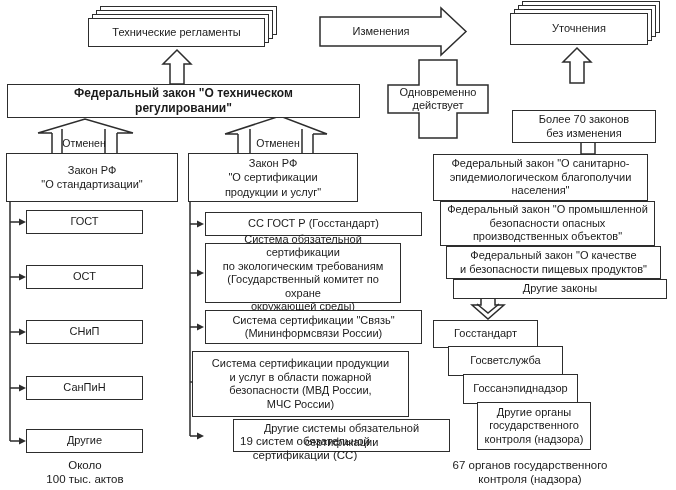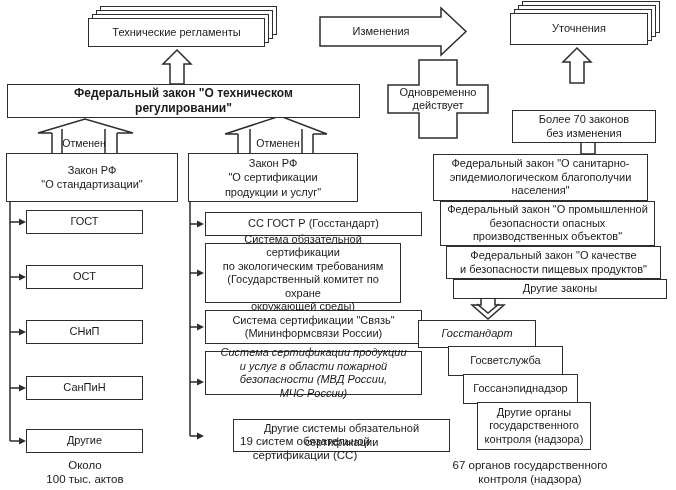--- a/index.html
+++ b/index.html
@@ -128,40 +128,40 @@
   <div class="box" style="left:188px; top:153px; width:170px; height:49px; line-height:14.5px;">Закон РФ
 "О сертификации
 продукции и услуг"</div>
   <div class="box" style="left:205px; top:212px; width:217px; height:24px;">СС ГОСТ Р (Госстандарт)</div>
   <div class="box" style="left:205px; top:243px; width:196px; height:60px;">Система обязательной сертификации
 по экологическим требованиям
 (Государственный комитет по охране
 окружающей среды)</div>
   <div class="box" style="left:205px; top:310px; width:217px; height:34px;">Система сертификации "Связь"
 (Мининформсвязи России)</div>
-  <div class="box" style="left:205px; top:351px; width:217px; height:44px;font-style:italic;">Система сертификации продукции
+  <div class="box" style="left:192px; top:351px; width:217px; height:66px;">Система сертификации продукции
 и услуг в области пожарной
 безопасности (МВД России,
 МЧС России)</div>
   <div class="box" style="left:189px; top:419px; width:217px; height:33px;margin-left:44px;">Другие системы обязательной
 сертификации</div>
   <div class="label footer" style="left:205px; top:432px; width:200px; height:32px;">19 систем обязательной
 сертификации (СС)</div>
 
   <div class="box" style="left:433px; top:154px; width:215px; height:47px;">Федеральный закон "О санитарно-
 эпидемиологическом благополучии
 населения"</div>
   <div class="box" style="left:440px; top:201px; width:215px; height:45px;">Федеральный закон "О промышленной
 безопасности опасных
 производственных объектов"</div>
   <div class="box" style="left:446px; top:246px; width:215px; height:33px;">Федеральный закон "О качестве
 и безопасности пищевых продуктов"</div>
   <div class="box" style="left:453px; top:279px; width:214px; height:20px;">Другие законы</div>
 
-  <div class="box" style="left:418px; top:320px; width:118px; height:28px;font-style:italic;">Госстандарт</div>
+  <div class="box" style="left:433px; top:320px; width:105px; height:28px;">Госстандарт</div>
   <div class="box" style="left:448px; top:346px; width:115px; height:30px;">Госветслужба</div>
   <div class="box" style="left:463px; top:374px; width:115px; height:30px;text-align:right;">Госсанэпиднадзор</div>
   <div class="box" style="left:477px; top:402px; width:114px; height:48px;">Другие органы
 государственного
 контроля (надзора)</div>
   <div class="label footer" style="left:425px; top:456px; width:210px; height:32px;">67 органов государственного
 контроля (надзора)</div>
 
 </div>
 

